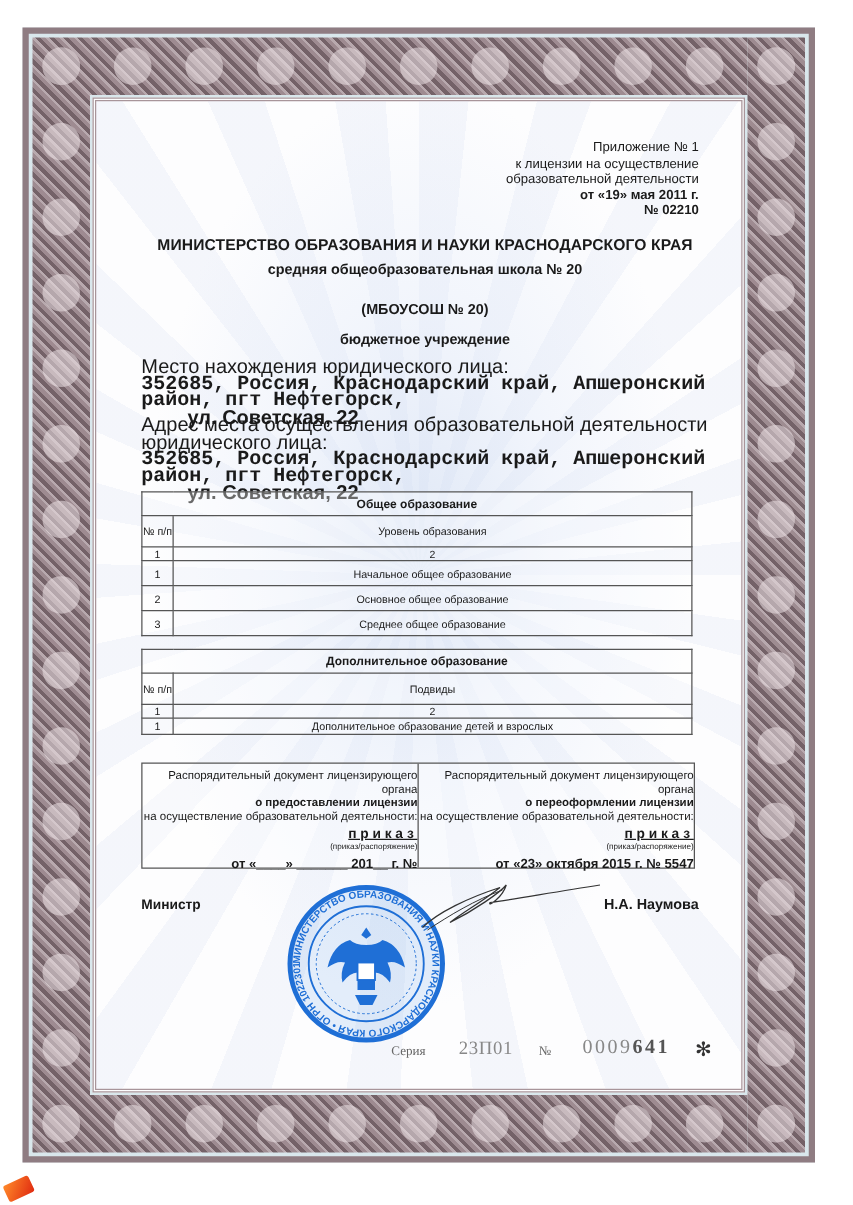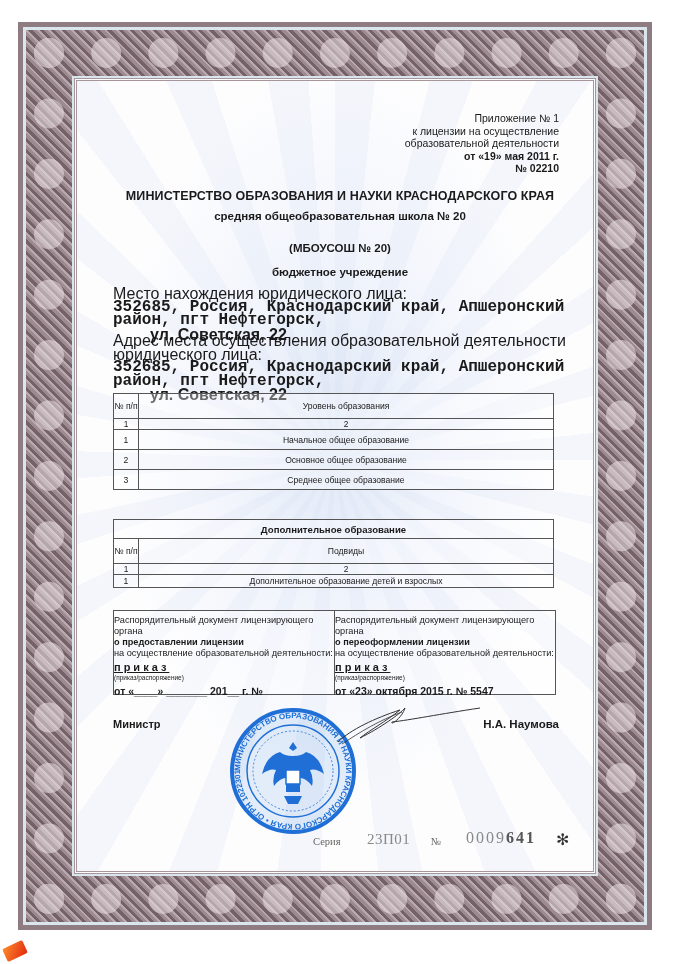--- a/index.html
+++ b/index.html
@@ -45,21 +45,21 @@
   .addr .indent { padding-left:37px; font-weight:bold; }
   table.lic { position:absolute; left:113px; width:441px; border-collapse:collapse; font-size:8.6px; background:rgba(255,255,255,0.35); }
   table.lic td, table.lic th { border:1px solid #555; text-align:center; padding:0; }
   table.lic th.title { font-weight:bold; font-size:9.6px; height:18px; }
   table.lic td.num { width:24px; }
   table.lic tr.h td { height:24px; line-height:10px; }
   table.lic tr.idx td { height:10px; line-height:10px; font-size:8.4px; }
   table.lic tr.r td { height:19px; }
   table.lic tr.r2 td { height:12px; }
   .orders { position:absolute; left:113px; top:610px; width:441px; height:83px; border:1px solid #555; display:flex; font-size:9.2px; line-height:11px; background:rgba(255,255,255,0.35); }
-  .orders .cell { flex:1; text-align:left; padding-top:4px; }
+  .orders .cell { flex:1; text-align:right; padding-top:4px; }
   .orders .cell + .cell { border-left:1px solid #555; }
   .orders .b { font-weight:bold; }
   .orders .prikaz { font-weight:bold; font-size:11px; letter-spacing:3px; text-decoration:underline; margin-top:3px; }
   .orders .hint { font-size:6.5px; line-height:9px; }
   .orders .date { font-weight:bold; font-size:10.5px; margin-top:4px; }
   .minister { position:absolute; left:113px; top:718px; font-weight:bold; font-size:11px;text-align:center; }
   .signer { position:absolute; right:123px; top:718px; font-weight:bold; font-size:11.5px; }
   .stamp { position:absolute; left:228px; top:706px; width:130px; height:130px; }
   .signature { position:absolute; left:330px; top:700px; width:160px; height:50px; }
   .series { position:absolute; left:313px; top:836px; font-family:"Liberation Serif", serif; color:#666; font-size:10.5px; }
@@ -102,20 +102,23 @@
     <div class="indent">ул. Советская, 22</div>
   </div>
   <div class="addr" style="top:334px;">
     <div class="lbl">Адрес места осуществления образовательной деятельности юридического лица:</div>
     <div class="val">352685, Россия, Краснодарский край, Апшеронский район, пгт Нефтегорск,</div>
     <div class="indent">ул. Советская, 22</div>
   </div>
 
   <table class="lic" style="top:393px;">
     <tbody>
+        <tr>
+          <th class="title" colspan="2">Общее образование</th>
+        </tr>
     <tr class="h">
       <td class="num">№ п/п</td>
       <td>Уровень образования</td>
     </tr>
     <tr class="idx">
       <td>1</td>
       <td>2</td>
     </tr>
     <tr class="r">
       <td>1</td>

